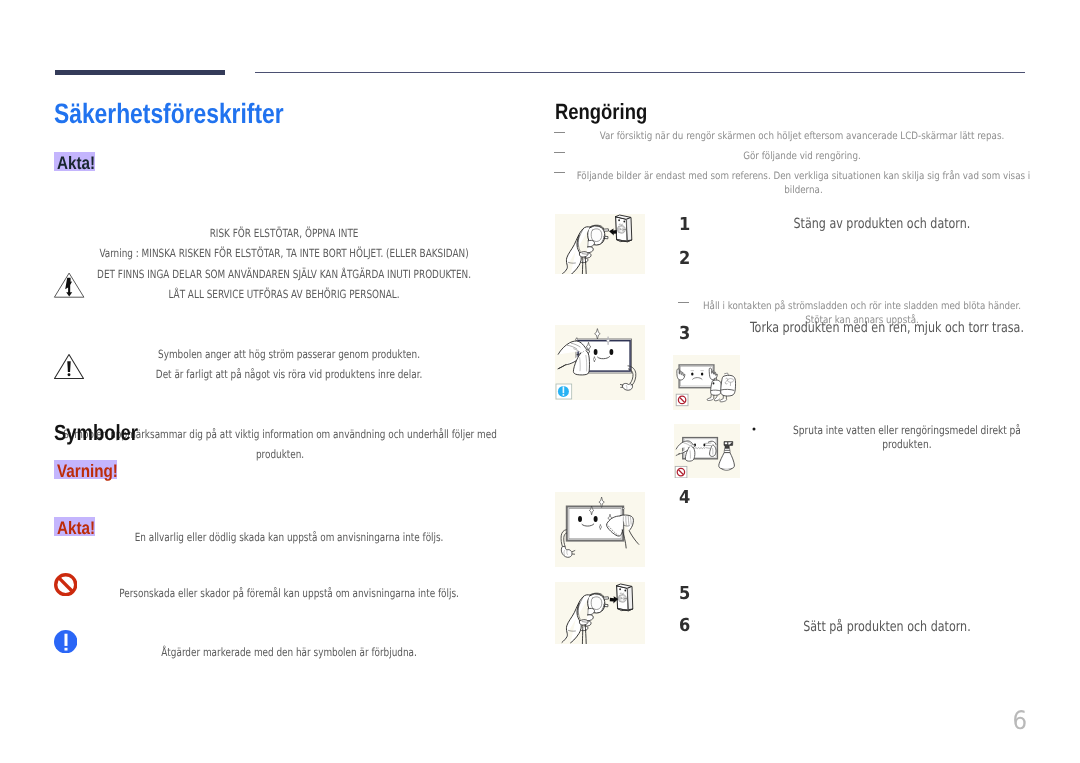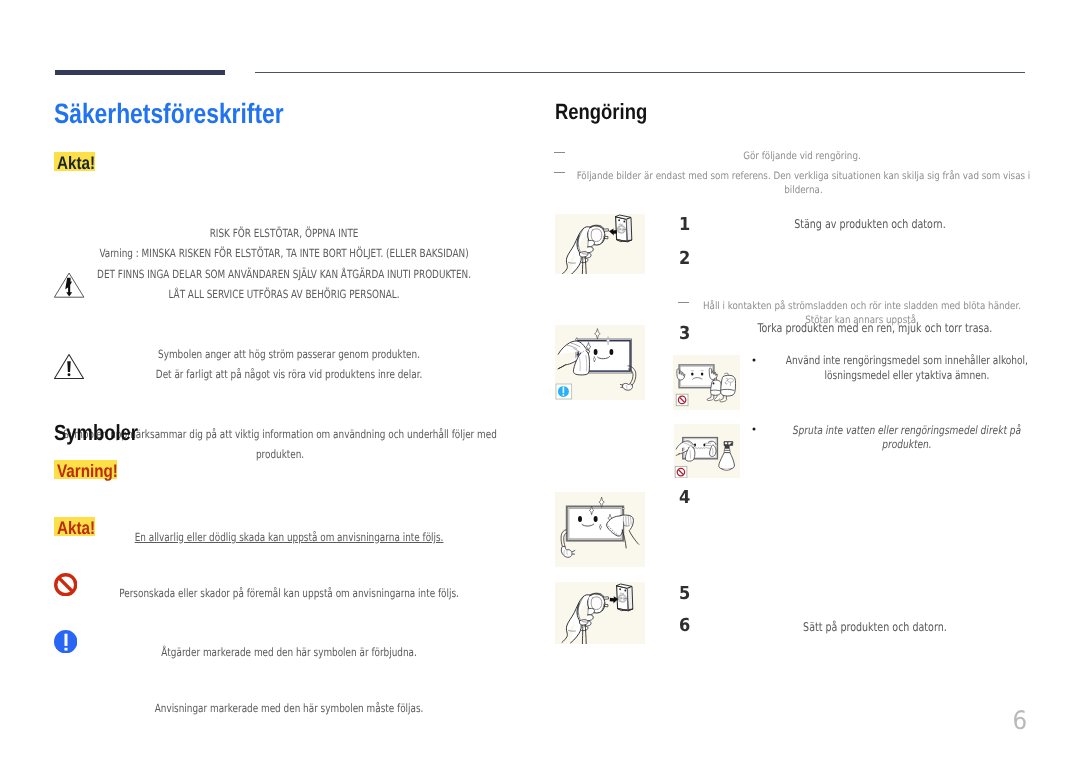--- a/index.html
+++ b/index.html
@@ -18,43 +18,43 @@
   
   .doc-title{left:54px;top:100px;font-size:28.0px;font-weight:bold;
        color:#2173ef;line-height:1;transform:scaleX(0.815);transform-origin:left top;
        white-space:nowrap;}
 
   
   .h2{font-size:22px;font-weight:bold;color:#131313;line-height:1;
       transform:scaleX(0.838);transform-origin:left top;white-space:nowrap;}
 
   
-  .badge{display:inline-block;background:#fde047;height:19px;position:relative;}
+  .badge{display:inline-block;background:#c4b5fd;height:19px;position:relative;}
   .badge i{position:absolute;left:3.2px;top:2.4px;display:block;white-space:nowrap;
        font-size:18.1px;font-weight:bold;line-height:19px;font-style:normal;
        transform:scaleX(0.842);transform-origin:left top;}
   .badge-dark i{color:#18262f;}
   .badge-red i{color:#bd2c09;}
 
   
   .bt{font-size:11.4px;color:#5b5b5b;line-height:20.4px;
       font-family:"DejaVu Sans Condensed","DejaVu Sans",sans-serif;margin-top:43px;}
   .bt > div, .bt.one{display:block;transform:scaleX(0.866);transform-origin:left top;width:115.5%;}
 
   
   .note{position:absolute;font-size:10.2px;color:#8f8f8f;line-height:13.6px;
         font-family:"DejaVu Sans Condensed","DejaVu Sans",sans-serif;}
   .note .dash{position:absolute;left:-1.2px;top:2.0px;width:11.2px;height:1.3px;background:#8a8a8a;}
   .note .tx{display:block;margin-left:12px;transform:scaleX(0.955);transform-origin:left top;width:104.7%;}
 
   
   .stepnum{position:absolute;font-size:18px;font-weight:bold;color:#2f2f2f;line-height:1;
            font-family:"DejaVu Sans Condensed","DejaVu Sans",sans-serif;}
-  .steptx{position:absolute;font-size:12px;color:#585858;line-height:20.1px;
-          font-family:"DejaVu Sans Condensed","DejaVu Sans",sans-serif;}
+  .steptx{position:absolute;font-size:14px;color:#585858;line-height:20.1px;
+          font-family:"DejaVu Sans Condensed","DejaVu Sans",sans-serif;margin-left:12px;}
   .steptx > div{transform:scaleX(0.883);transform-origin:left top;width:113.2%;}
 
   
   .bul{position:absolute;font-size:11.4px;color:#585858;line-height:14.6px;
        font-family:"DejaVu Sans Condensed","DejaVu Sans",sans-serif;}
   .bul .dot{position:absolute;left:-1.5px;top:4.6px;width:4px;height:4px;}
   .bul .dot svg{display:block;}
   .bul .tx{display:block;margin-left:16px;transform:scaleX(0.883);transform-origin:left top;width:113.2%;}
 
   
@@ -108,21 +108,21 @@
 
   <div class="abs bt" style="left:54px;top:381px;width:452px;">
       <div>Symbolen uppmärksammar dig på att viktig information om användning och underhåll följer med produkten.</div>
     </div>
 
   <div class="abs h2" style="left:54px;top:421.5px;">Symboler</div>
 
   <div class="abs" style="left:54px;top:460px;">
     <span class="badge badge-red" style="width:62.5px;"><i>Varning!</i></span>
   </div>
-  <div class="abs bt" style="left:54px;top:484px;width:470px;text-decoration:underline;">
+  <div class="abs bt" style="left:54px;top:484px;width:470px;">
       <div>En allvarlig eller dödlig skada kan uppstå om anvisningarna inte följs.</div>
     </div>
 
   <div class="abs" style="left:54px;top:516.5px;">
     <span class="badge badge-red" style="width:40.6px;"><i>Akta!</i></span>
   </div>
   <div class="abs bt" style="left:54px;top:540px;width:470px;">
       <div>Personskada eller skador på föremål kan uppstå om anvisningarna inte följs.</div>
     </div>
 
@@ -136,26 +136,27 @@
       <div>Åtgärder markerade med den här symbolen är förbjudna.</div>
     </div>
 
   <div class="abs" style="left:54px;top:630px;">
     <svg width="23.4" height="23.4" viewBox="0 0 48 48">
       <circle cx="24" cy="24" r="24" fill="#2a66f6"></circle>
       <rect x="21.5" y="7.6" width="6.2" height="25.1" fill="#ffffff"></rect>
       <rect x="21.5" y="36.5" width="6.2" height="5.6" fill="#ffffff"></rect>
     </svg>
   </div>
-  <div class="abs bt" style="left:54px;top:655px;width:470px;">
-      <div>Anvisningar markerade med den här symbolen måste följas.</div>
-    </div>
 
   <div class="abs h2" style="left:555px;top:101px;">Rengöring</div>
 
+  <div class="note" style="left:555px;top:130px;width:470px;">
+    <span class="dash"></span>
+    <span class="tx">Var försiktig när du rengör skärmen och höljet eftersom avancerade LCD-skärmar lätt repas.</span>
+  </div>
   <div class="note" style="left:555px;top:170px;width:473px;">
     <span class="dash"></span>
     <span class="tx">Följande bilder är endast med som referens. Den verkliga situationen kan skilja sig från vad som visas i bilderna.</span>
   </div>
   <div class="note" style="left:555px;top:150px;width:470px;">
     <span class="dash"></span>
     <span class="tx">Gör följande vid rengöring.</span>
   </div>
 
   <div class="illus" style="left:555px;top:214px;width:90px;height:60px;">
@@ -352,28 +353,20 @@
       <path d="M50.4 40.6 L50.2 43.8 M53.4 41.0 L53.4 44.2" stroke="#3a3a3a" stroke-width="0.7"></path>
       <path d="M50.2 43.8 C48.8 44.3 47.2 44.9 46.8 45.7 C46.4 46.6 47.6 47.0 49.2 46.8
                C50.8 46.6 52.6 46.0 53.4 45.2 C53.8 44.8 53.8 44.4 53.4 44.2" fill="#ffffff" stroke="#3a3a3a" stroke-width="0.7"></path>
 
       <rect x="3.2" y="39.2" width="11.8" height="11.5" fill="#ffffff" stroke="#aeaeae" stroke-width="0.9"></rect>
       <circle cx="9.1" cy="44.9" r="3.7" fill="none" stroke="#b02030" stroke-width="1.25"></circle>
       <line x1="6.5" y1="42.3" x2="11.7" y2="47.5" stroke="#b02030" stroke-width="1.25"></line>
     </svg>
   </div>
 
-  <div class="bul" style="left:753px;top:353px;width:276px;">
-    <span class="dot">
-        <svg width="4" height="4" viewBox="0 0 4 4">
-          <circle cx="2" cy="2" r="1.5" fill="#1a1a1a"></circle>
-        </svg>
-      </span>
-    <span class="tx">Använd inte rengöringsmedel som innehåller alkohol, lösningsmedel eller ytaktiva ämnen.</span>
-  </div>
 
   <div class="illus" style="left:674px;top:424px;width:66px;height:54px;">
     <svg width="66" height="54" viewBox="0 0 66 54">
 
       <rect x="8.8" y="13.6" width="34.6" height="21.2" fill="#ffffff" stroke="#6a6a6a" stroke-width="1.4"></rect>
       <rect x="10.2" y="14.9" width="31.8" height="18.6" fill="#ffffff" stroke="#b0b0b0" stroke-width="0.5"></rect>
 
       <ellipse cx="21.0" cy="21.0" rx="1.0" ry="1.4" fill="#111111"></ellipse>
       <ellipse cx="30.4" cy="21.0" rx="1.0" ry="1.4" fill="#111111"></ellipse>
       <path d="M18.0 24.6 L19.3 23.6 L20.6 24.6 L21.9 23.6 L23.2 24.6 L24.5 23.6 L25.8 24.6 L27.1 23.6 L28.4 24.6 L29.7 23.6 L31.0 24.6" fill="none" stroke="#6a6a6a" stroke-width="0.55"></path>
@@ -409,21 +402,21 @@
                C48.8 45.4 52.8 45.6 56.2 45.0 C59.2 44.5 60.6 43.2 60.4 41.0
                C60.1 37.8 57.8 32.0 55.9 28.6 Z" fill="#ffffff" stroke="#3a3a3a" stroke-width="0.85"></path>
       <path d="M47.8 44.8 C49.6 46.2 52.4 46.6 54.8 46.0 C56.0 45.7 57.0 45.2 57.6 44.7" fill="#ffffff" stroke="#3a3a3a" stroke-width="0.7"></path>
 
       <rect x="1.2" y="42.4" width="11.7" height="11.5" fill="#ffffff" stroke="#aeaeae" stroke-width="0.9"></rect>
       <circle cx="6.9" cy="48.1" r="3.7" fill="none" stroke="#b02030" stroke-width="1.25"></circle>
       <line x1="4.3" y1="45.5" x2="9.5" y2="50.7" stroke="#b02030" stroke-width="1.25"></line>
     </svg>
   </div>
 
-  <div class="bul" style="left:753px;top:422.5px;width:276px;font-style:italic;">
+  <div class="bul" style="left:753px;top:422.5px;width:276px;">
     <span class="dot">
         <svg width="4" height="4" viewBox="0 0 4 4">
           <circle cx="2" cy="2" r="1.5" fill="#1a1a1a"></circle>
         </svg>
       </span>
     <span class="tx">Spruta inte vatten eller rengöringsmedel direkt på produkten.</span>
   </div>
 
   <div class="illus" style="left:555px;top:492px;width:90px;height:75px;">
     <svg width="90" height="75" viewBox="0 0 90 75">

